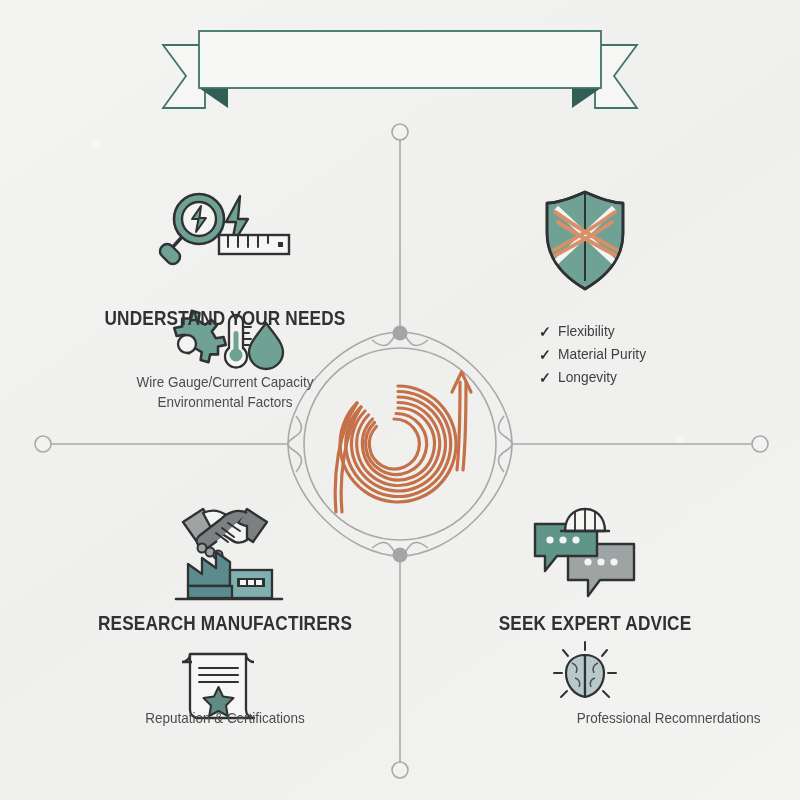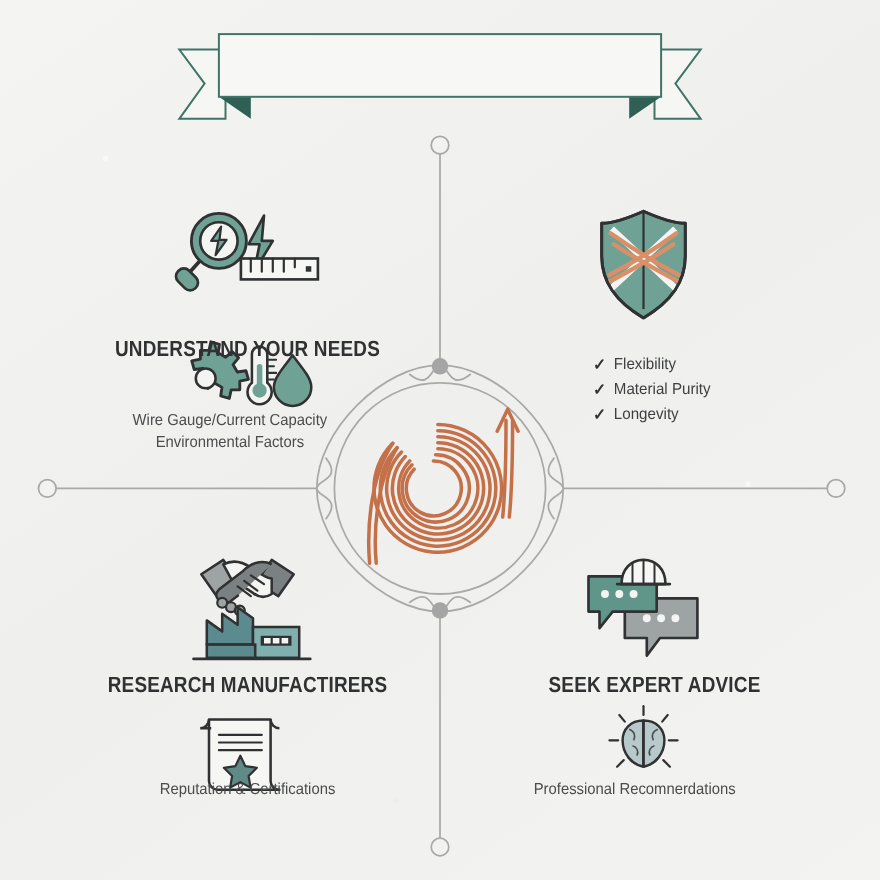--- a/index.html
+++ b/index.html
@@ -279,21 +279,21 @@
         <line x1="561" y1="697" x2="567" y2="691"></line>
         <line x1="609" y1="697" x2="603" y2="691"></line>
       </g>
     </g>
 
   </svg>
 
   <div class="quad" style="left:60px;top:280px;width:330px;margin-top:27px;">
     <p class="quad-title">UNDERSTAND YOUR NEEDS</p>
   </div>
-  <div class="quad" style="left:44px;top:372px;width:330px;">
+  <div class="quad" style="left:60px;top:372px;width:330px;">
     <p class="quad-sub">Wire Gauge/Current Capacity</p>
     <p class="quad-sub">Environmental Factors</p>
   </div>
 
   <div class="quad" style="left:430px;top:320px;width:330px;">
     <ul class="check-list">
       <li>
         <span class="check-mark">✓</span>
         <span>Flexibility</span>
       </li>
@@ -311,21 +311,21 @@
   <div class="quad" style="left:60px;top:612px;width:330px;">
     <p class="quad-title">RESEARCH MANUFACTIRERS</p>
   </div>
   <div class="quad" style="left:430px;top:612px;width:330px;">
     <p class="quad-title">SEEK EXPERT ADVICE</p>
   </div>
 
   <div class="quad" style="left:60px;top:708px;width:330px;">
     <p class="quad-sub">Reputation &amp; Certifications</p>
   </div>
-  <div class="quad" style="left:412px;top:708px;width:330px;">
+  <div class="quad" style="left:442px;top:708px;width:330px;text-align:right;">
     <p class="quad-sub">Professional Recomnerdations</p>
   </div>
 
   <div class="quad" style="left:199px;top:45px;width:402px;">
     <p class="quad-title"></p>
   </div>
 
 </div>
 
 </body></html>

